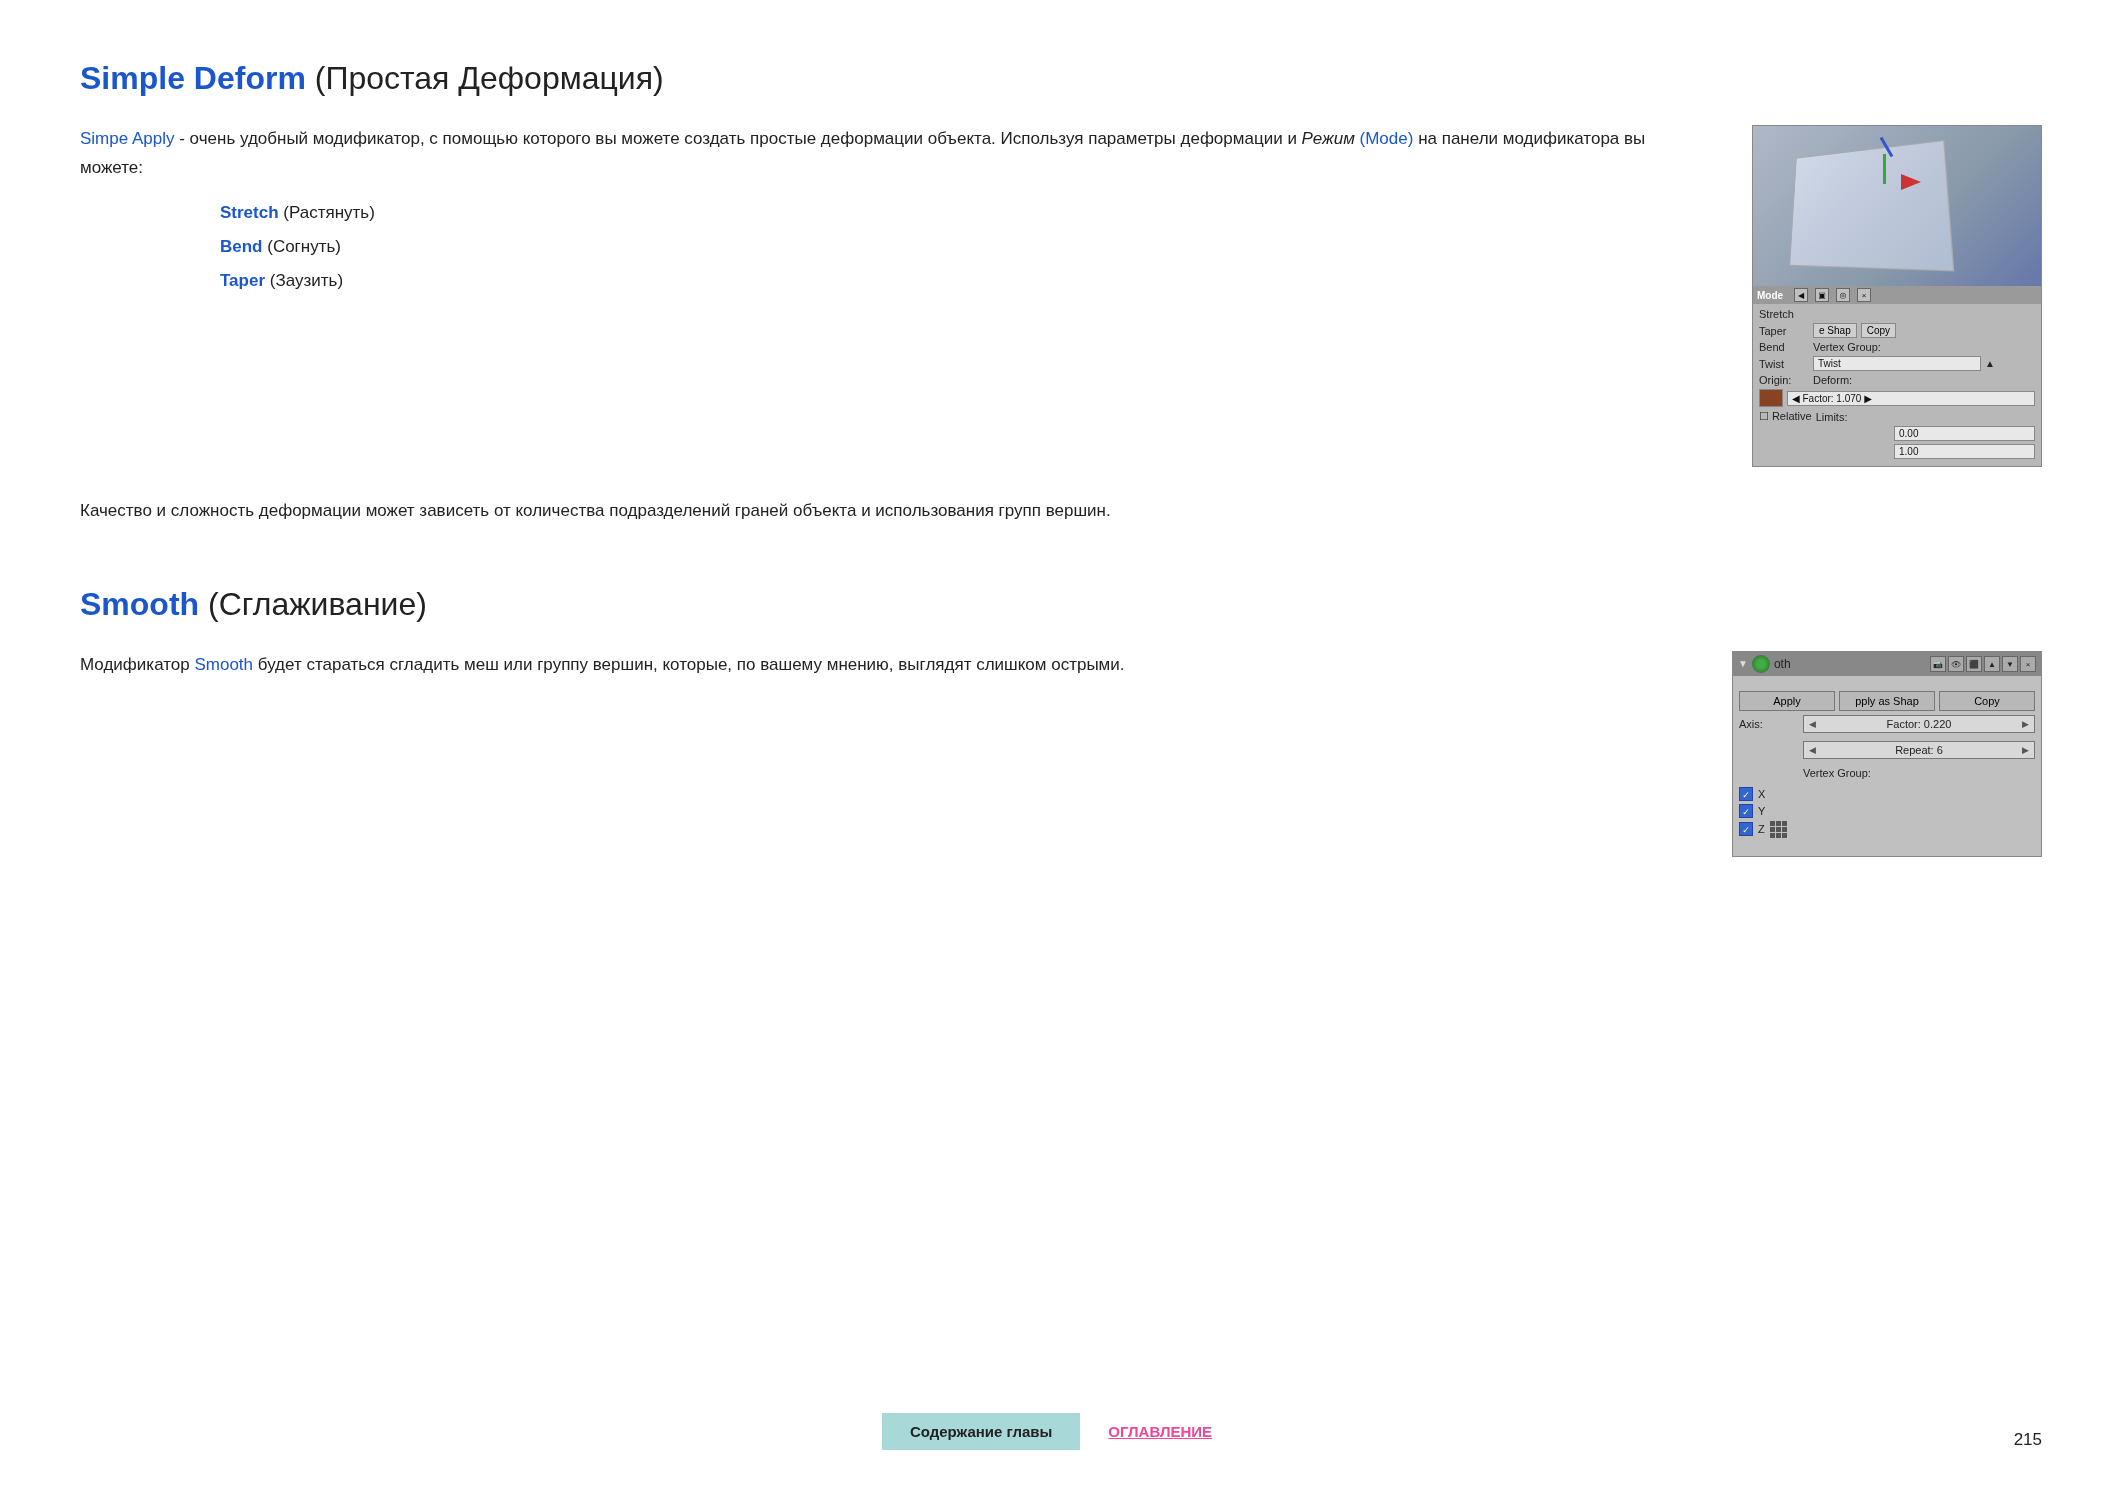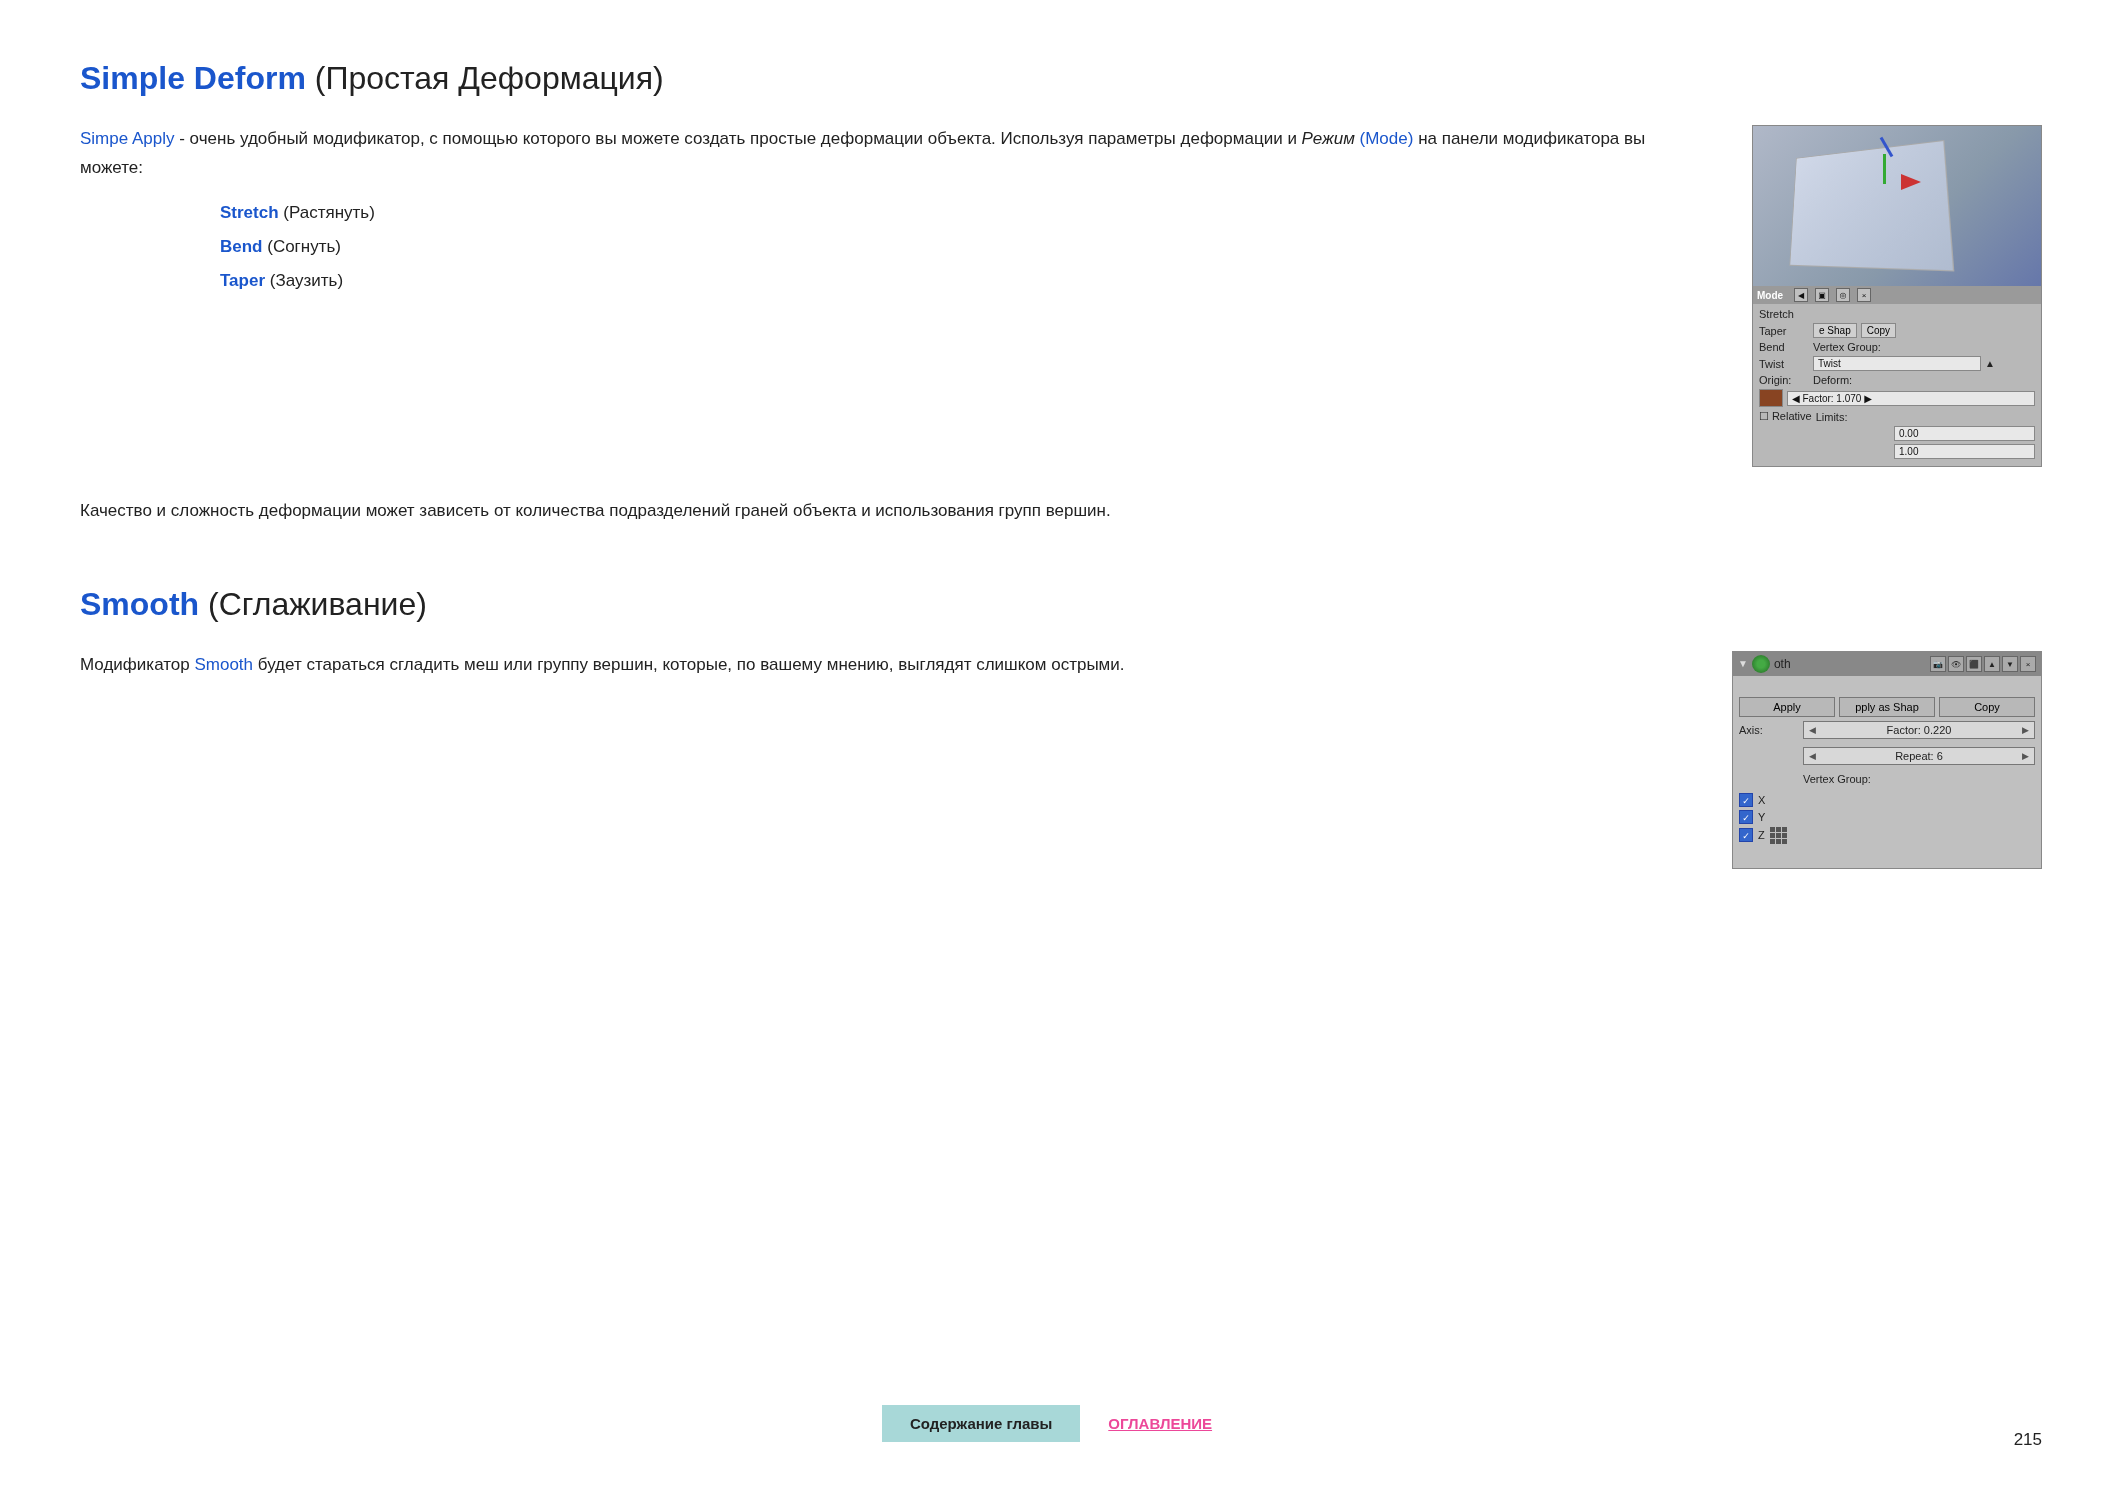--- a/index.html
+++ b/index.html
@@ -183,21 +183,21 @@
     .sp-header .hdr-icon {
       width: 16px; height: 16px;
       background: #aaa;
       border: 1px solid #666;
       display: inline-block;
       font-size: 8px;
       text-align: center;
       line-height: 16px;
       cursor: pointer;
     }
-    .sp-body { padding: 21px 6px; }
+    .sp-body { padding: 15px 6px; }
     .sp-row {
       display: flex;
       align-items: center;
       margin-bottom: 4px;
       gap: 4px;
     }
     .sp-btn {
       background: #b8b8b8;
       border: 1px solid #777;
       font-size: 11px;
@@ -247,21 +247,21 @@
       gap: 1px;
     }
     .sp-grid-cell {
       width: 5px; height: 5px;
       background: #555;
     }
 
     
     .bottom-nav {
       position: absolute;
-      bottom: 58px;
+      bottom: 50px;
       left: 0; right: 0;
       display: flex;
       align-items: flex-end;
       justify-content: center;
       gap: 0;
     }
     .nav-btn-chapter {
       background: #a8d8d8;
       border: none;
       padding: 10px 28px;

